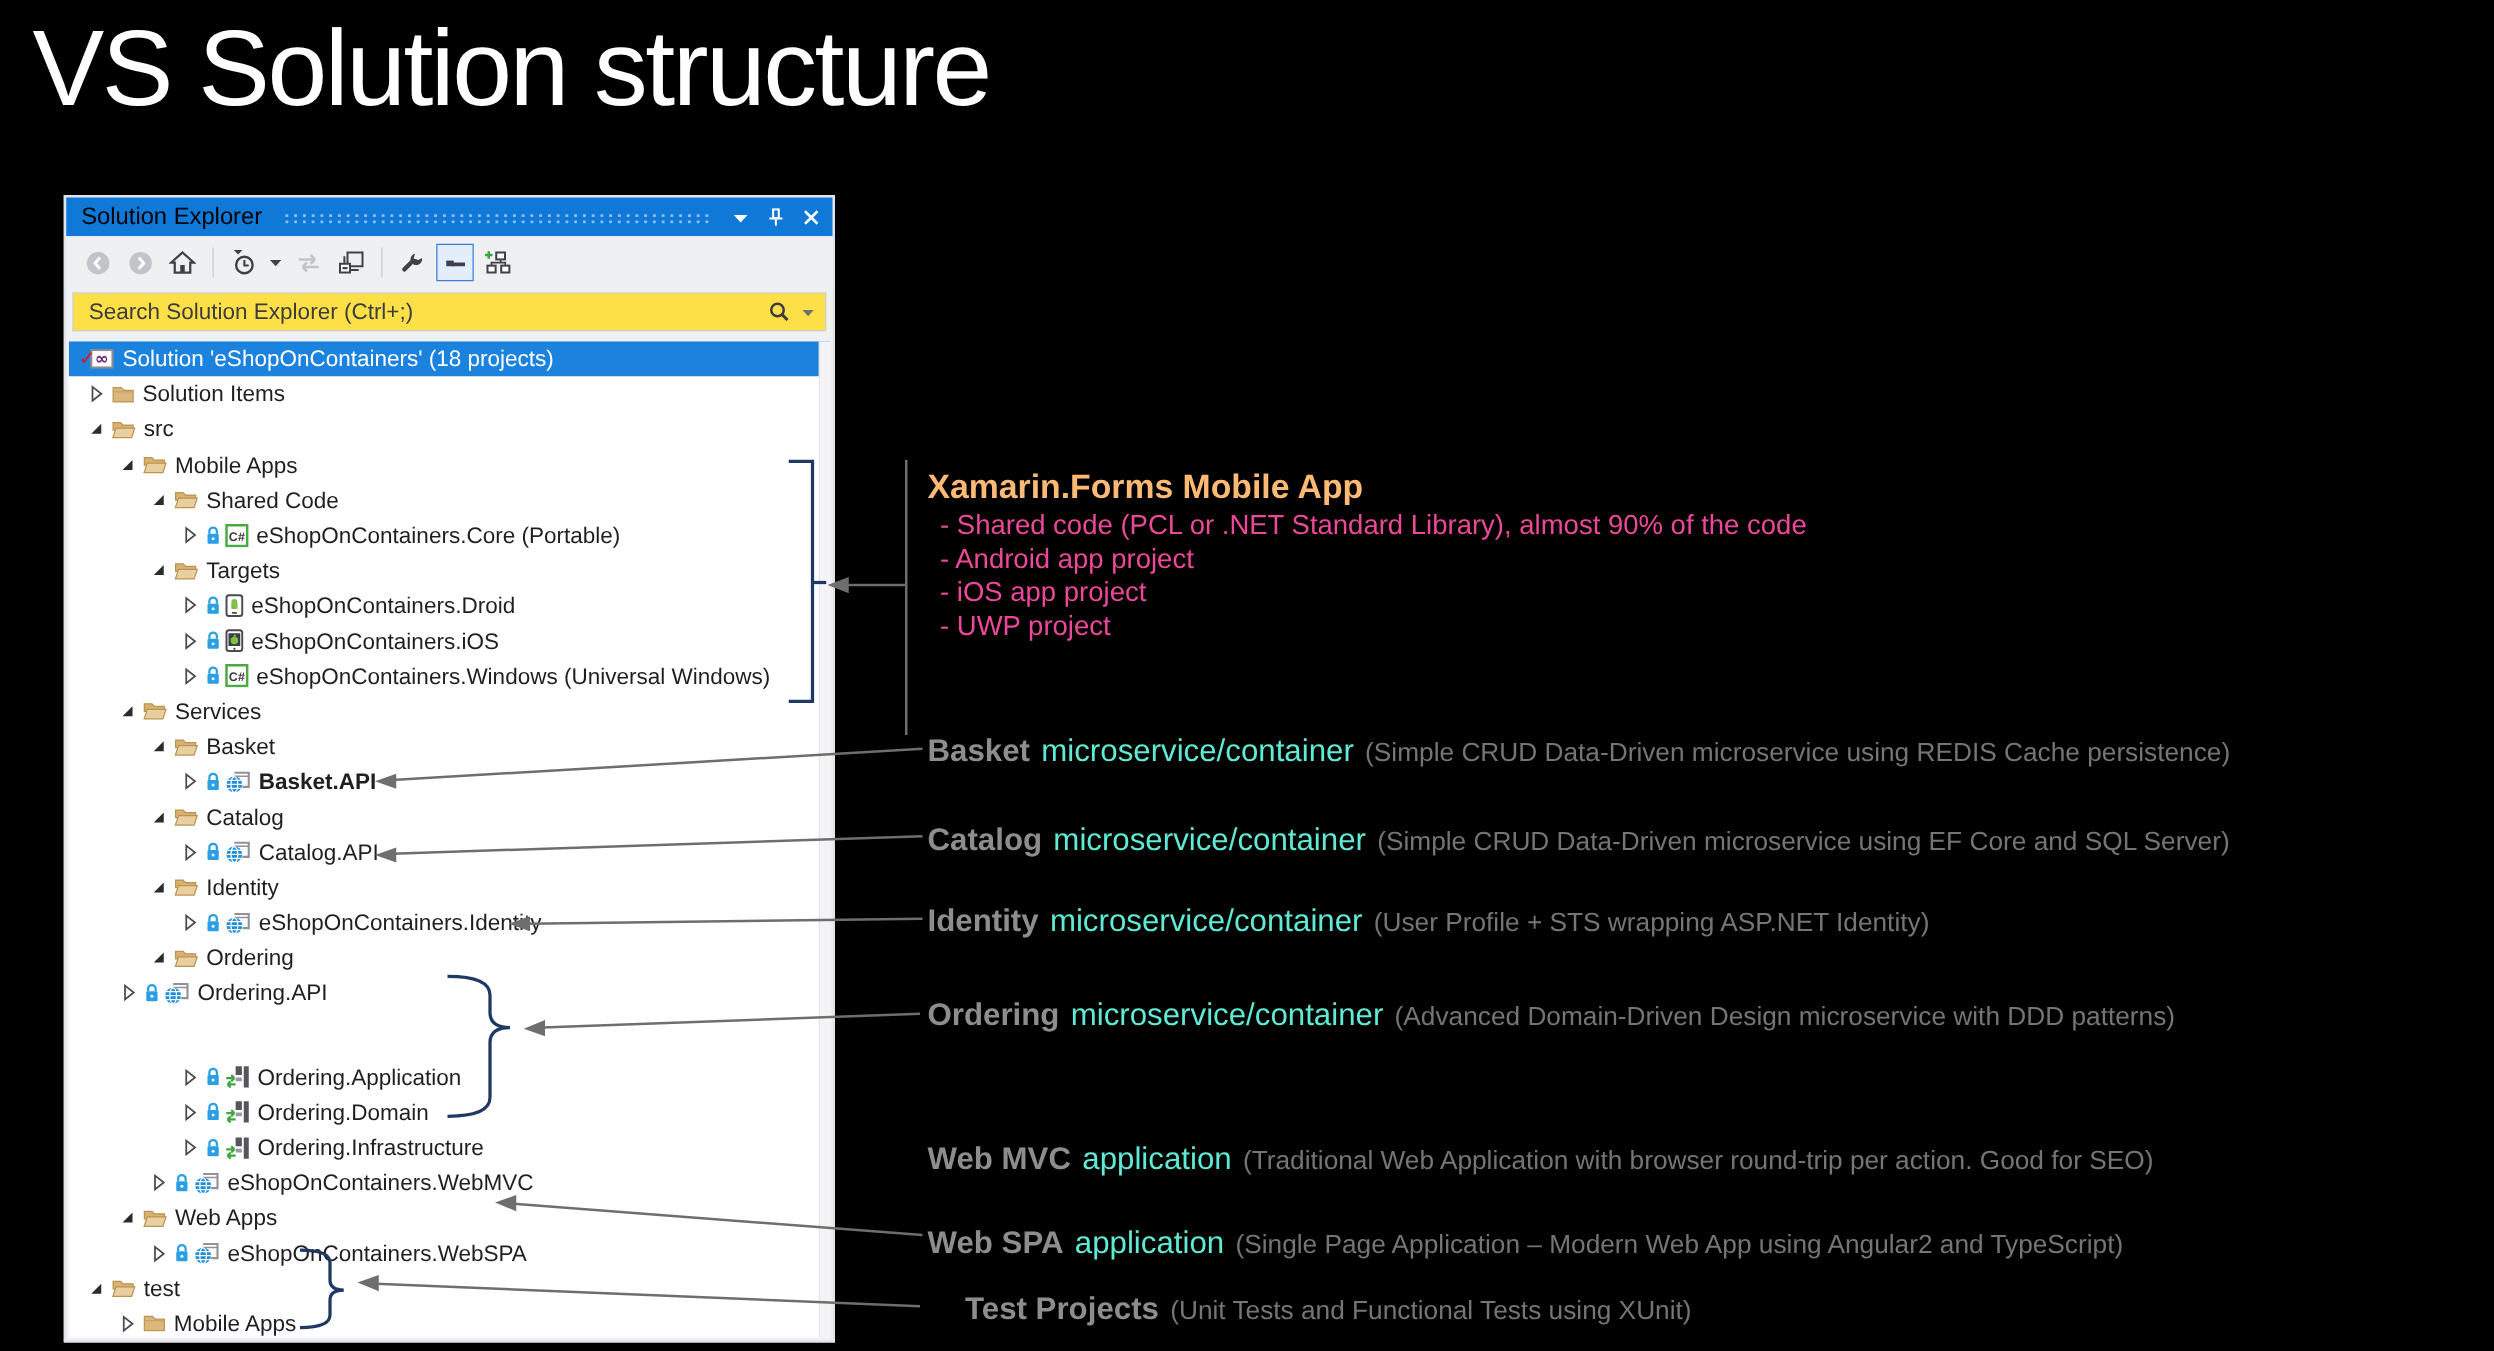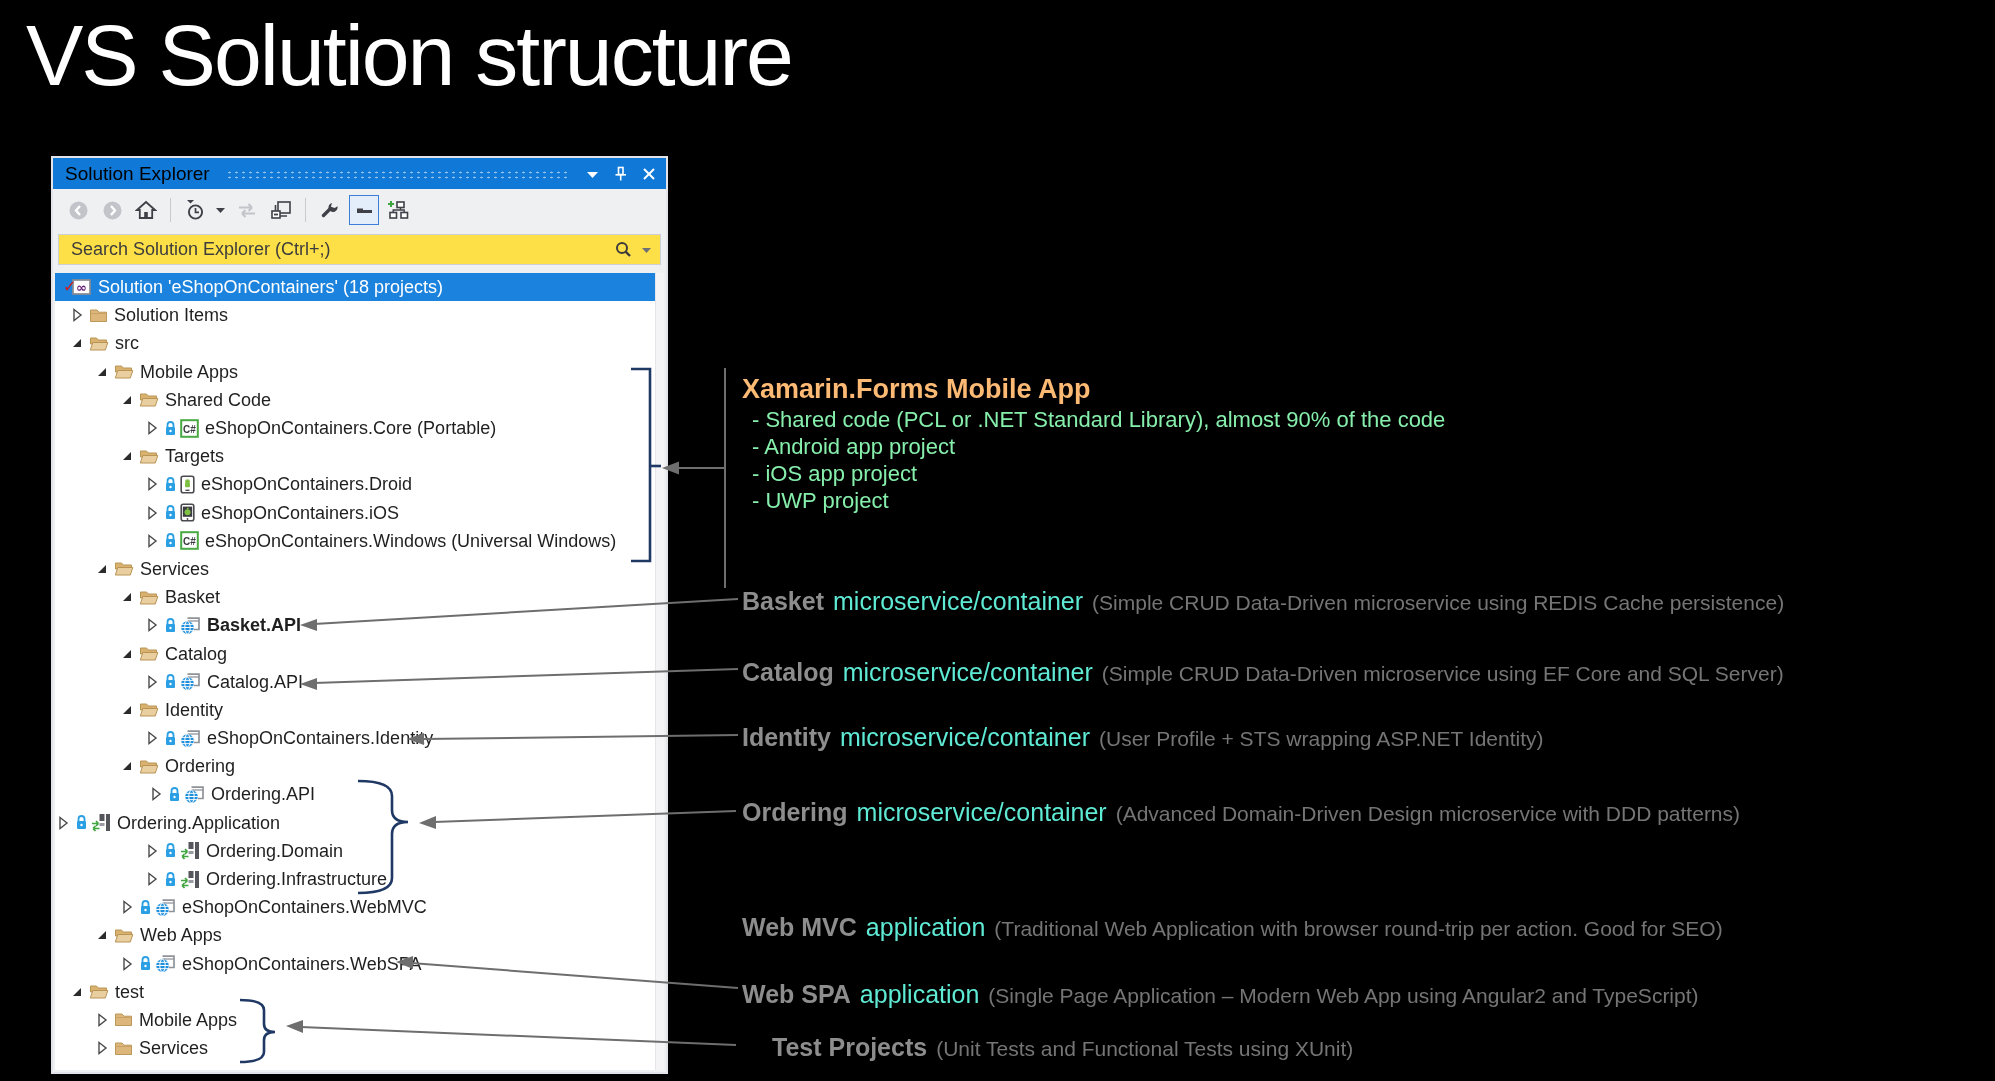--- a/index.html
+++ b/index.html
@@ -36,21 +36,21 @@
   .row.selected{background:#1b82dd;color:#fff;}
   .row .exp{width:16px;height:16px;margin-right:4px;flex:0 0 auto;display:flex;align-items:center;}
   .row .lk{width:14px;height:16px;margin-right:2px;flex:0 0 auto;display:flex;align-items:center;}
   .row .ic{height:19px;margin-right:6px;flex:0 0 auto;display:flex;align-items:center;}
   .row .lbl{line-height:1;}
   .row .lbl.bold{font-weight:bold;}
 
   
   .ann{position:absolute;white-space:nowrap;}
   .ann-title{font-size:27px;font-weight:bold;color:#fdba74;line-height:34px;}
-  .ann-bullet{font-size:22px;color:#86efac;line-height:27px;padding-left:10px;}
+  .ann-bullet{font-size:22px;color:#ec4899;line-height:27px;padding-left:10px;}
   .ann .b{font-size:25px;font-weight:bold;color:#8d8d8d;}
   .ann .n{font-size:25px;color:#5eead4;margin-left:9px;}
   .ann .p{font-size:21px;color:#757575;margin-left:9px;}
   .ann.line{line-height:30px;}
 
   svg{display:block;}
   .overlay{position:absolute;left:0;top:0;pointer-events:none;}
 </style>
 </head>
 <body>
@@ -518,21 +518,21 @@
             </svg>
           </span>
           <span class="ic">
             <svg width="20" height="17" viewBox="0 0 20 17">
               <path d="M1.5 3 h6 l1.8 2 h8.2 v4 h-16 z" fill="#d9b26f" stroke="#b99455" stroke-width="1"></path>
               <path d="M3.8 7.5 h15 l-2.5 7.5 H1.3 z" fill="#e9cf9f" stroke="#b99455" stroke-width="1"></path>
             </svg>
           </span>
           <span class="lbl">Ordering</span>
         </div>
-        <div class="row" style="padding-left: 93px; text-align: center;">
+        <div class="row" style="padding-left: 40px; text-align: center;">
           <span class="exp">
             <svg width="16" height="16" viewBox="0 0 16 16">
               <polygon points="5,2.5 12,8 5,13.5" fill="#fff" stroke="#4a4a4a" stroke-width="1.4"></polygon>
             </svg>
           </span>
           <span class="lk">
             <svg width="13" height="17" viewBox="0 0 13 17">
               <path d="M3.5 7 V5 a3 3 0 0 1 6 0 V7" fill="none" stroke="#2b9fe3" stroke-width="1.8"></path>
               <rect x="2" y="7" width="9" height="8" rx="1" fill="#2b9fe3"></rect>
               <circle cx="6.5" cy="11" r="1.2" fill="#fff"></circle>
@@ -546,21 +546,21 @@
               <g stroke="#fff" stroke-width="1" fill="none">
                 <ellipse cx="7.5" cy="11.5" rx="2.7" ry="6.3"></ellipse>
                 <line x1="1.2" y1="11.5" x2="13.8" y2="11.5"></line>
                 <line x1="2" y1="8.3" x2="13" y2="8.3"></line>
                 <line x1="2" y1="14.7" x2="13" y2="14.7"></line>
               </g>
             </svg>
           </span>
           <span class="lbl">Ordering.API</span>
         </div>
-        <div class="row" style="">
+        <div class="row" style="padding-left: 89px; margin-top: 39px;">
           <span class="exp">
             <svg width="16" height="16" viewBox="0 0 16 16">
               <polygon points="5,2.5 12,8 5,13.5" fill="#fff" stroke="#4a4a4a" stroke-width="1.4"></polygon>
             </svg>
           </span>
           <span class="lk">
             <svg width="13" height="17" viewBox="0 0 13 17">
               <path d="M3.5 7 V5 a3 3 0 0 1 6 0 V7" fill="none" stroke="#2b9fe3" stroke-width="1.8"></path>
               <rect x="2" y="7" width="9" height="8" rx="1" fill="#2b9fe3"></rect>
               <circle cx="6.5" cy="11" r="1.2" fill="#fff"></circle>

